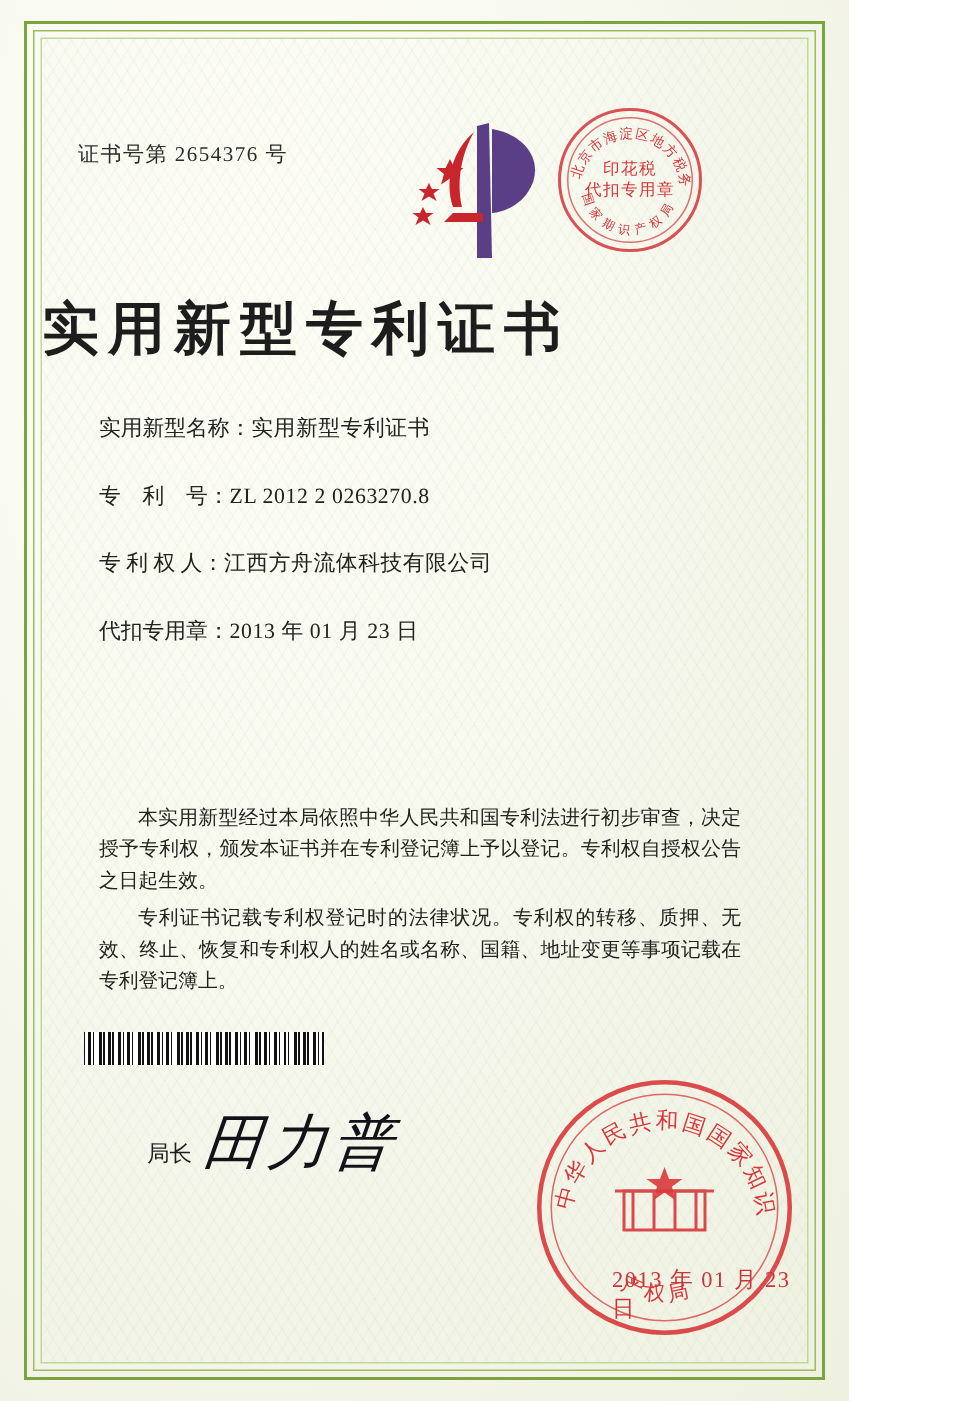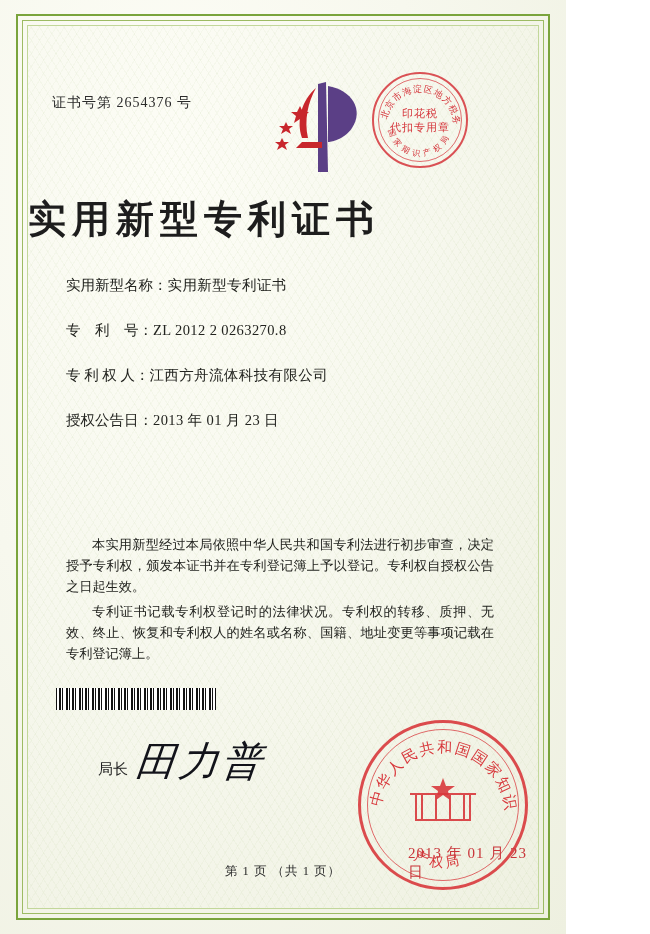--- a/index.html
+++ b/index.html
@@ -325,21 +325,21 @@
       </div>
       <div class="field-row">
         <span class="field-label">专　利　号：</span>
         <span class="field-value">ZL 2012 2 0263270.8</span>
       </div>
       <div class="field-row">
         <span class="field-label">专 利 权 人：</span>
         <span class="field-value">江西方舟流体科技有限公司</span>
       </div>
       <div class="field-row">
-        <span class="field-label">授权公告日：</span>
+        <span class="field-label">代扣专用章：</span>
         <span class="field-value">2013 年 01 月 23 日</span>
       </div>
     </div>
 
     <div class="paragraphs">
       <p>本实用新型经过本局依照中华人民共和国专利法进行初步审查，决定授予专利权，颁发本证书并在专利登记簿上予以登记。专利权自授权公告之日起生效。</p>
       <p>专利证书记载专利权登记时的法律状况。专利权的转移、质押、无效、终止、恢复和专利权人的姓名或名称、国籍、地址变更等事项记载在专利登记簿上。</p>
     </div>
 
     <div class="barcode"></div>
@@ -367,16 +367,15 @@
           <rect x="58" y="74" width="54" height="26"></rect>
           <path d="M52 74 L118 74"></path>
           <path d="M64 74 L64 100 M78 74 L78 100 M92 74 L92 100 M106 74 L106 100"></path>
         </g>
         <polygon points="85,58 88,66 97,66 90,71 92,80 85,75 78,80 80,71 73,66 82,66" fill="#d8383c" opacity="0.9"></polygon>
       </svg>
     </div>
 
     <div class="seal-date">2013 年 01 月 23 日</div>
 
-    <div class="footer">第 1 页 （共 1 页）</div>
 
   </div>
 </div>
 
 </body></html>

